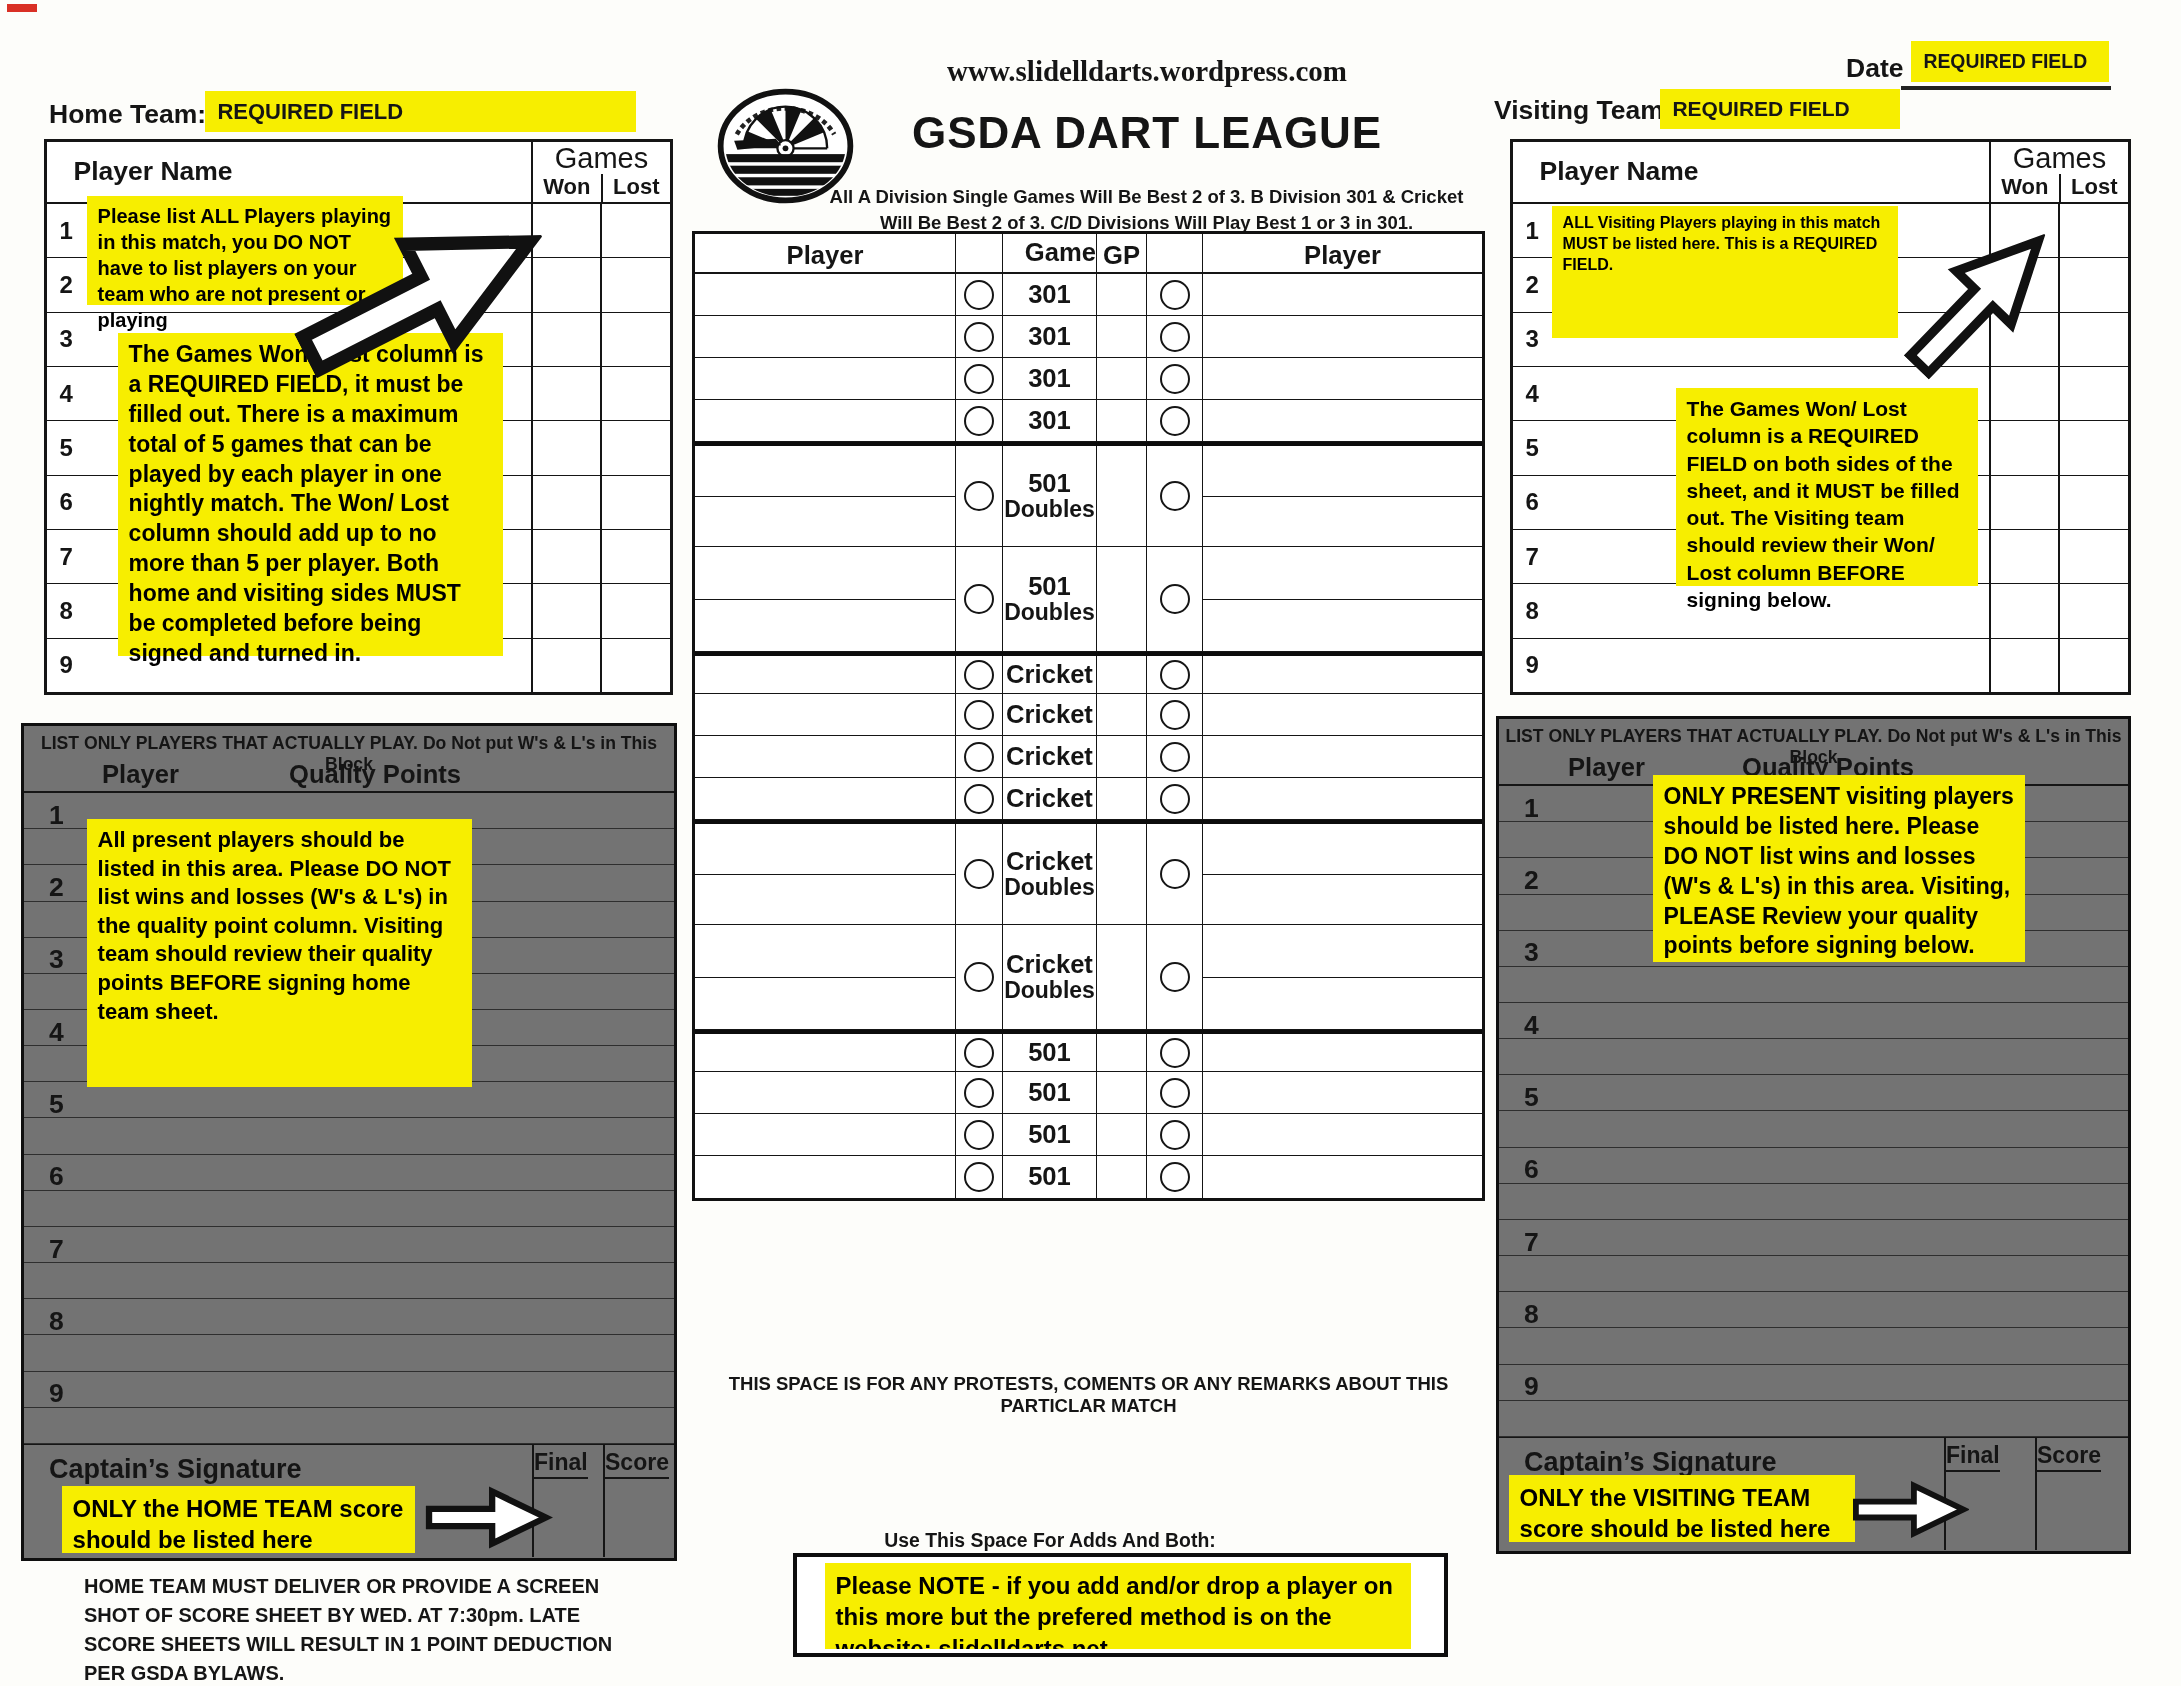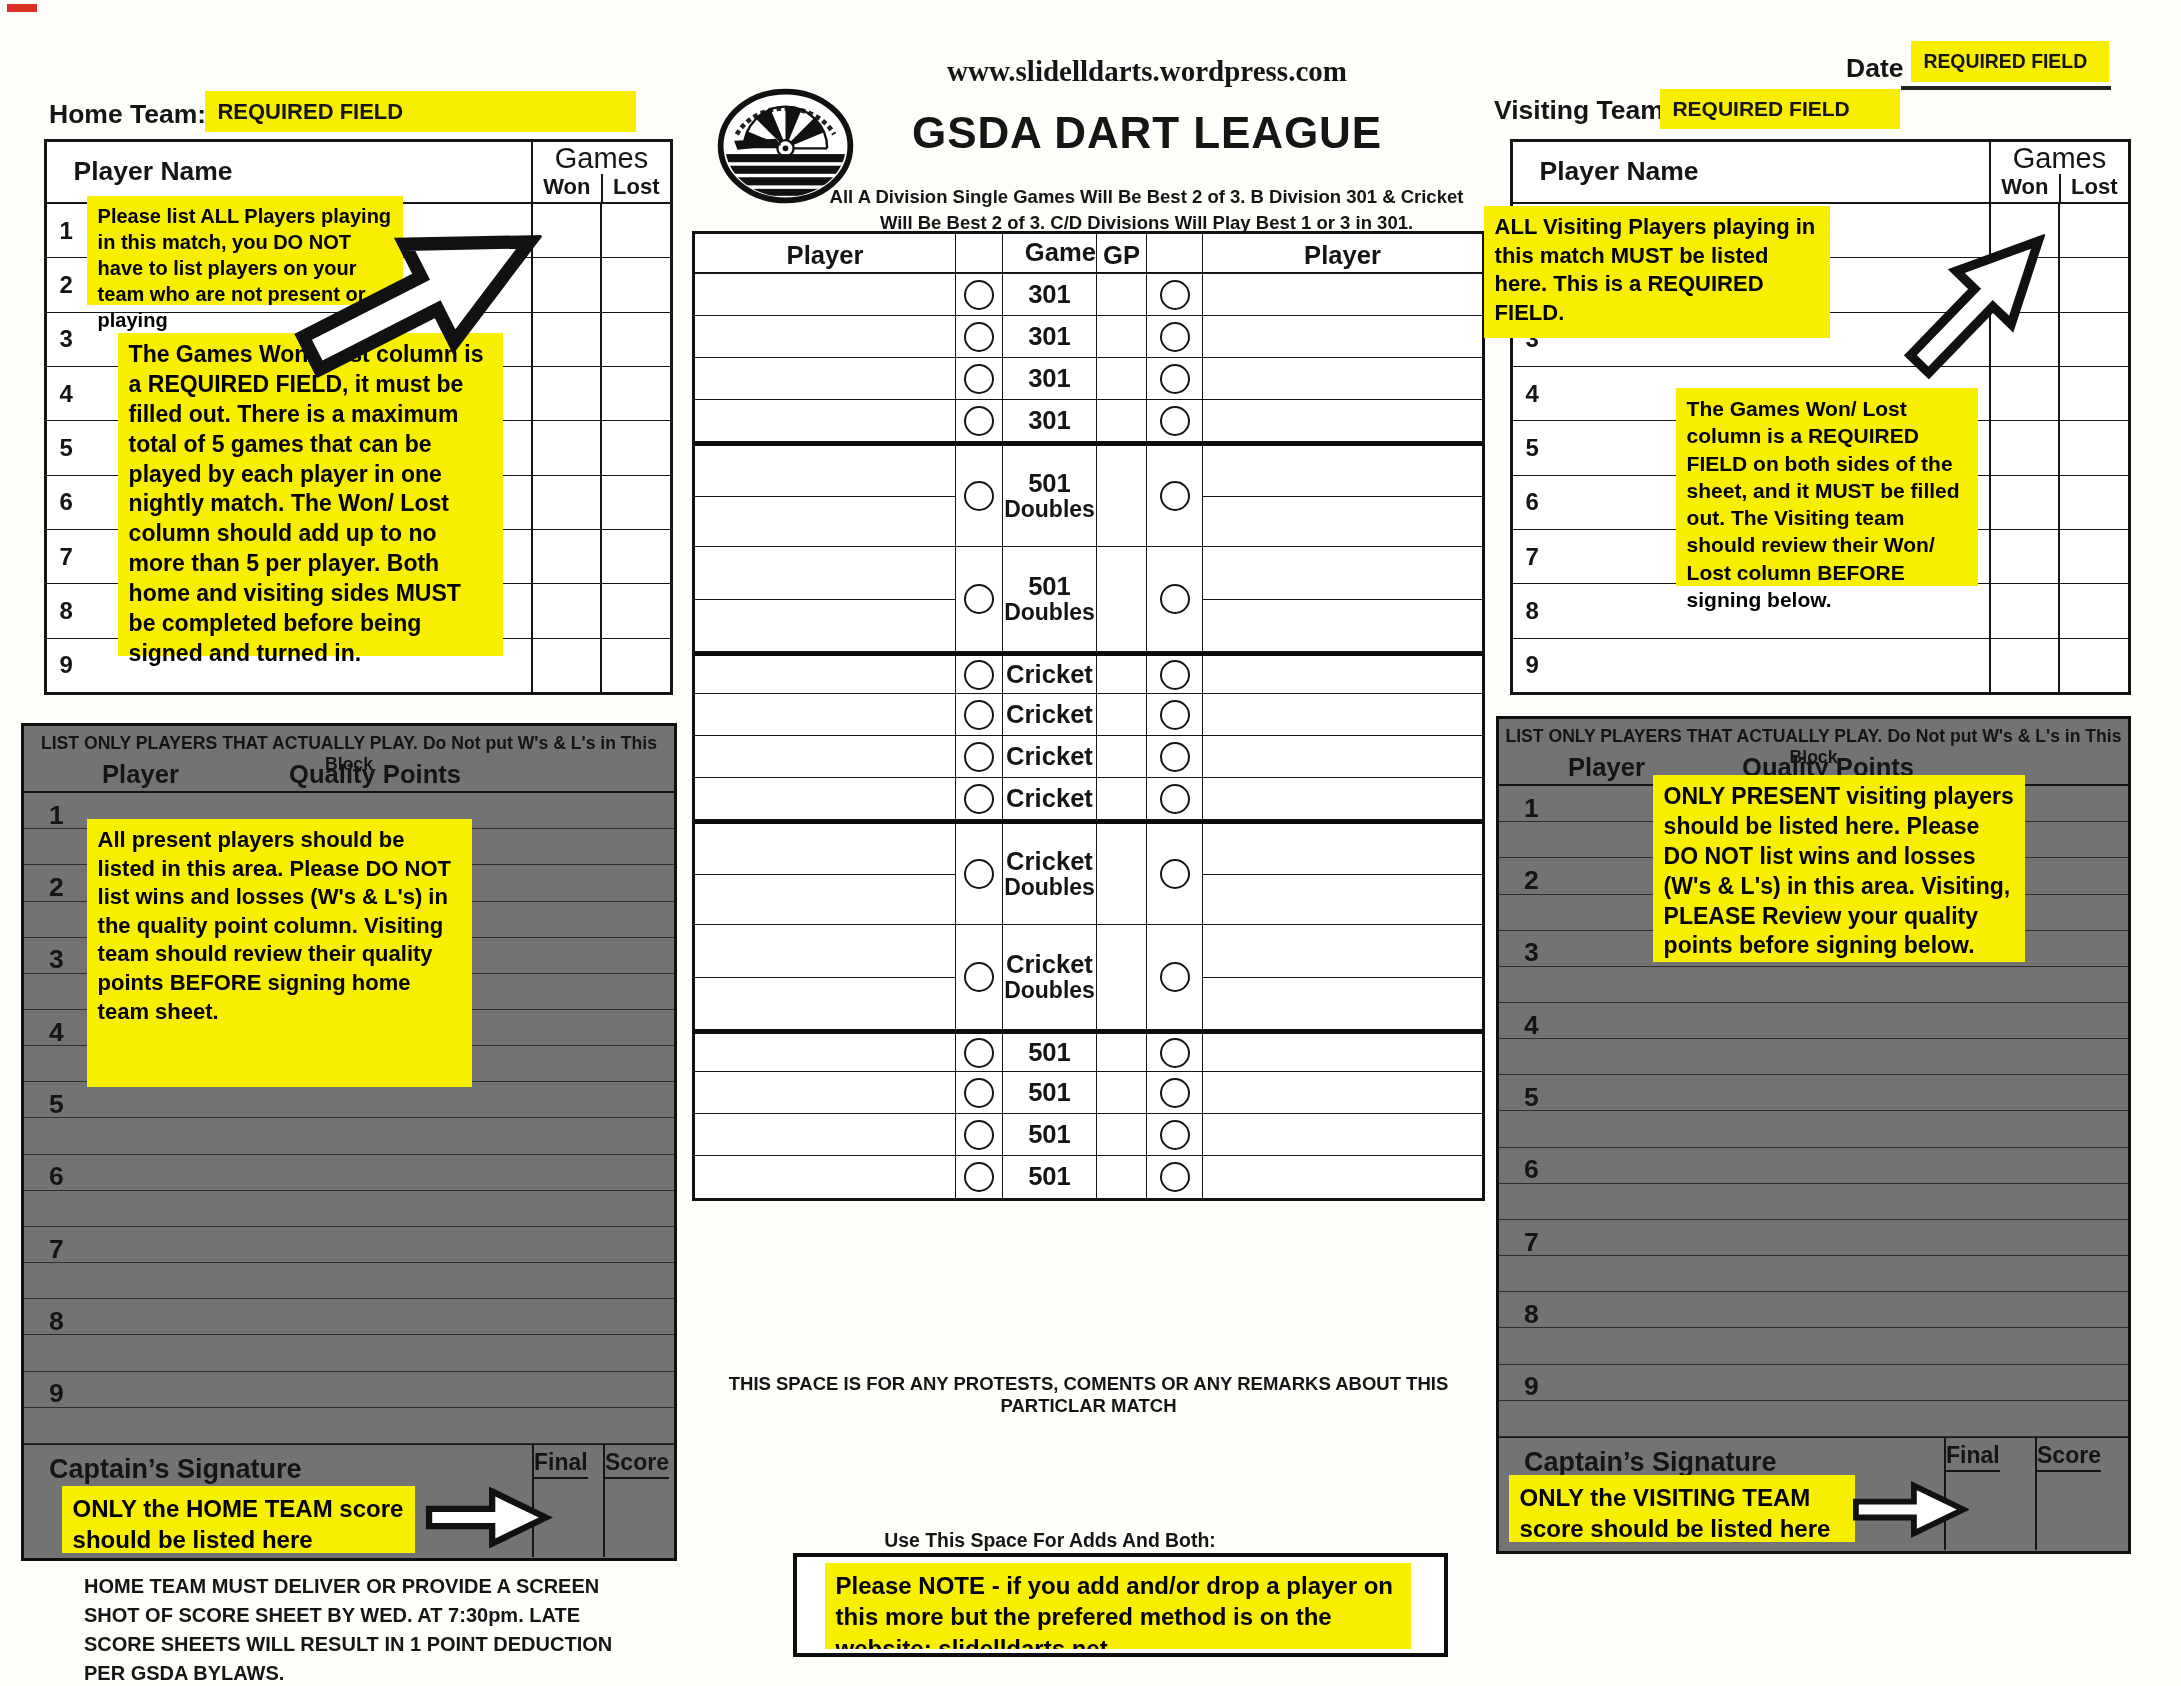--- a/index.html
+++ b/index.html
@@ -288,21 +288,21 @@
 
       <div class="roster-row">
         <span class="rnum">9</span>
         <div class="rname"></div>
         <div class="rwon"></div>
         <div class="rlost"></div>
       </div>
     </div>
 </div>
 
-<div class="note" style="left:1484px;top:206px;width:346px;height:132px;font-size:22px">ALL Visiting Players playing in this match MUST be listed here.  This is a REQUIRED FIELD.</div>
+<div class="note" style="left:1552px;top:206px;width:346px;height:132px;font-size:16px">ALL Visiting Players playing in this match MUST be listed here.  This is a REQUIRED FIELD.</div>
 <div class="note" style="left:1676px;top:388px;width:302px;height:198px;font-size:21px">The Games Won/ Lost column is a REQUIRED FIELD on both sides of the sheet, and it MUST be filled out.  The Visiting team should review their Won/ Lost column BEFORE signing below.</div>
 <svg class="arrow-svg" style="left:1888px;top:228px;width:185px;height:146px;transform:rotate(-46deg)" viewBox="0 0 160 90">
   <polygon points="4,34 84,34 84,12 152,45 84,78 84,56 4,56" fill="#fff" stroke="#111" stroke-width="8"></polygon>
 </svg>
 
 <div class="gametable" style="left:692px;top:231px;width:793px">
   <div class="gt-head">
     <div class="co-pl">Player</div>
     <div class="co-c1"></div>
     <div class="co-g">Game</div>

